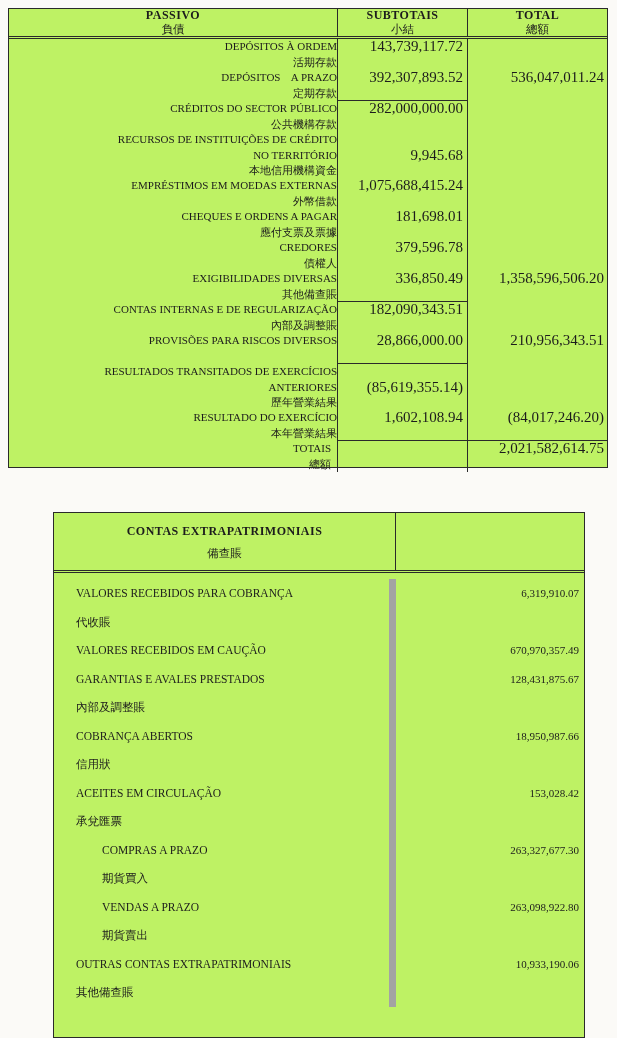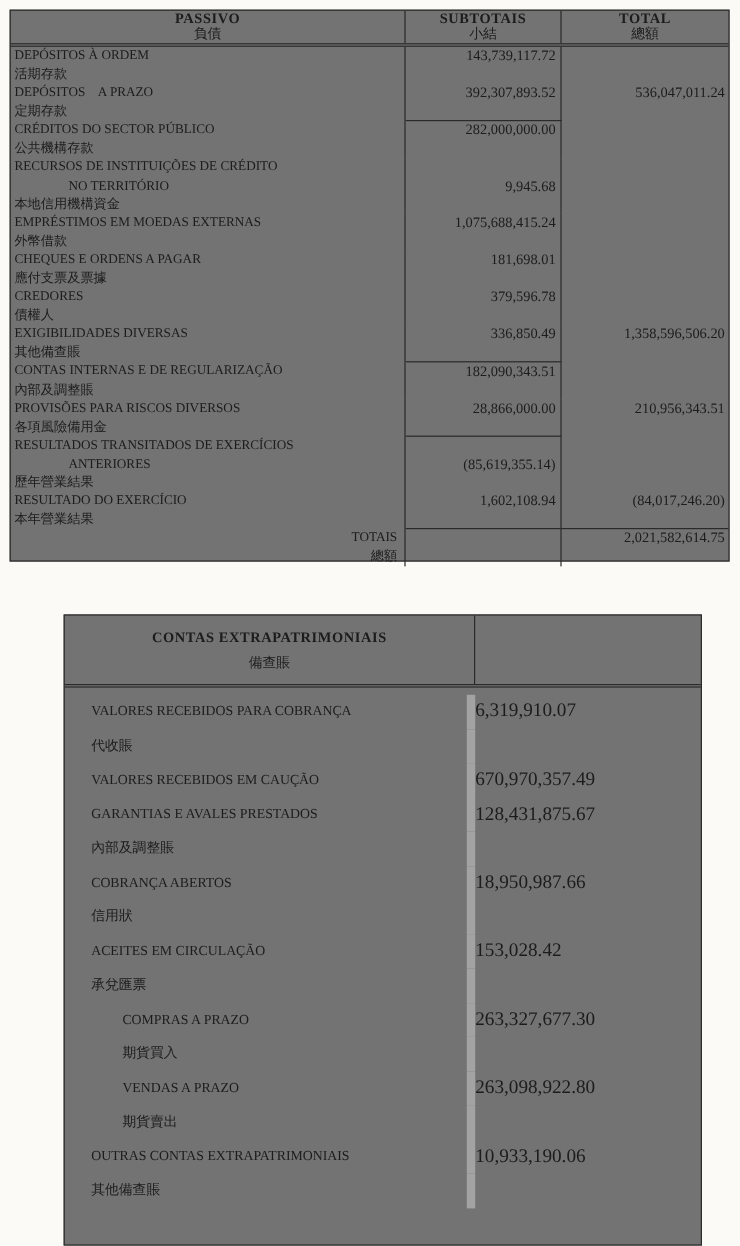--- a/index.html
+++ b/index.html
@@ -2,57 +2,57 @@
 <html><head>
 <meta charset="utf-8">
 <style>
   html,body{margin:0;padding:0;}
   body{
     width:617px;height:1038px;position:relative;
     background:#fbfaf7;color:#1c1c1c;
     font-family:"Liberation Serif","DejaVu Serif",serif;
     overflow:hidden;
   }
-  .tbl{position:absolute;border:1.5px solid #2a2a2a;background:#737373;box-sizing:border-box;}
+  .tbl{position:absolute;border:1.5px solid #2a2a2a;background:#bef264;box-sizing:border-box;}
   
   .t1{left:8px;top:8px;width:600px;height:460px;}
   .t1 .thead{display:flex;height:30px;border-bottom:3px double #2a2a2a;box-sizing:border-box;}
   .hcell{display:flex;flex-direction:column;align-items:center;justify-content:center;box-sizing:border-box;}
   .hpt{font-weight:bold;font-size:12px;line-height:13px;letter-spacing:.5px;}
   .hzh{font-size:11.5px;line-height:14px;}
   .t1 .hc1{width:329px;border-right:1px solid #2a2a2a;}
   .t1 .hc2{width:130px;border-right:1px solid #2a2a2a;}
   .t1 .hc3{flex:1;}
   .t1 .r{display:flex;box-sizing:border-box;}
-  .t1 .c1{width:329px;border-right:1px solid #2a2a2a;box-sizing:border-box;padding-left:3px;}
+  .t1 .c1{width:329px;border-right:1px solid #2a2a2a;box-sizing:border-box;padding-left:3px;text-align:right;}
   .t1 .c2{width:130px;border-right:1px solid #2a2a2a;box-sizing:border-box;text-align:right;padding-right:4px;}
   .t1 .c3{flex:1;text-align:right;padding-right:3px;box-sizing:border-box;}
   .t1 .line{font-size:11px;line-height:15.5px;white-space:pre;}
   .t1 .zh{font-size:11px;}
-  .t1 .num{font-size:12px;line-height:15.5px;}
+  .t1 .num{font-size:15px;line-height:15.5px;}
   .h2r{height:31px;}
   .h3r{height:46px;}
   .ind{padding-left:45px;}
   .v2{padding-top:15.5px;}
   .gb{border-bottom:1px solid #2a2a2a;}
   .t1 .totrow{flex:1;}
   .t1 .totrow .c1{text-align:right;padding-right:6px;}
   
   .t2{left:53px;top:512px;width:532px;height:526px;}
   .t2 .thead{display:flex;height:60px;border-bottom:3px double #2a2a2a;box-sizing:border-box;}
   .t2 .hc1{width:342px;border-right:1px solid #2a2a2a;}
   .t2 .hc2{flex:1;}
   .t2 .thead .hpt{margin-top:2px;}
   .t2 .thead .hzh{margin-top:8px;}
   .t2 .tbody{padding-top:6px;}
   .t2 .lrow{display:flex;height:28.5px;box-sizing:border-box;}
   .t2 .lc{width:342px;border-right:7px solid #a3a3a3;box-sizing:border-box;
           padding-left:22px;font-size:11.5px;line-height:28.5px;white-space:pre;}
-  .t2 .rc{flex:1;text-align:left;padding-right:5px;box-sizing:border-box;
-          font-size:16px;line-height:28.5px;}
+  .t2 .rc{flex:1;text-align:right;padding-right:5px;box-sizing:border-box;
+          font-size:11px;line-height:28.5px;}
   .t2 .lc.ind2{padding-left:48px;}
 </style>
 </head>
 <body>
 
 <div class="tbl t1">
   <div class="thead">
     <div class="hcell hc1">
       <div class="hpt">PASSIVO</div>
       <div class="hzh">負債</div>
@@ -181,21 +181,20 @@
         <div class="num">182,090,343.51</div>
       </div>
     <div class="c3">
         <div class="num"></div>
       </div>
   </div>
 
   <div class="r h2r">
     <div class="c1">
       <div class="line">PROVISÕES PARA RISCOS DIVERSOS</div>
-      <div class="line zh">各項風險備用金</div>
     </div>
     <div class="c2 gb">
         <div class="num">28,866,000.00</div>
       </div>
     <div class="c3">
         <div class="num">210,956,343.51</div>
       </div>
   </div>
 
   <div class="r h3r">

